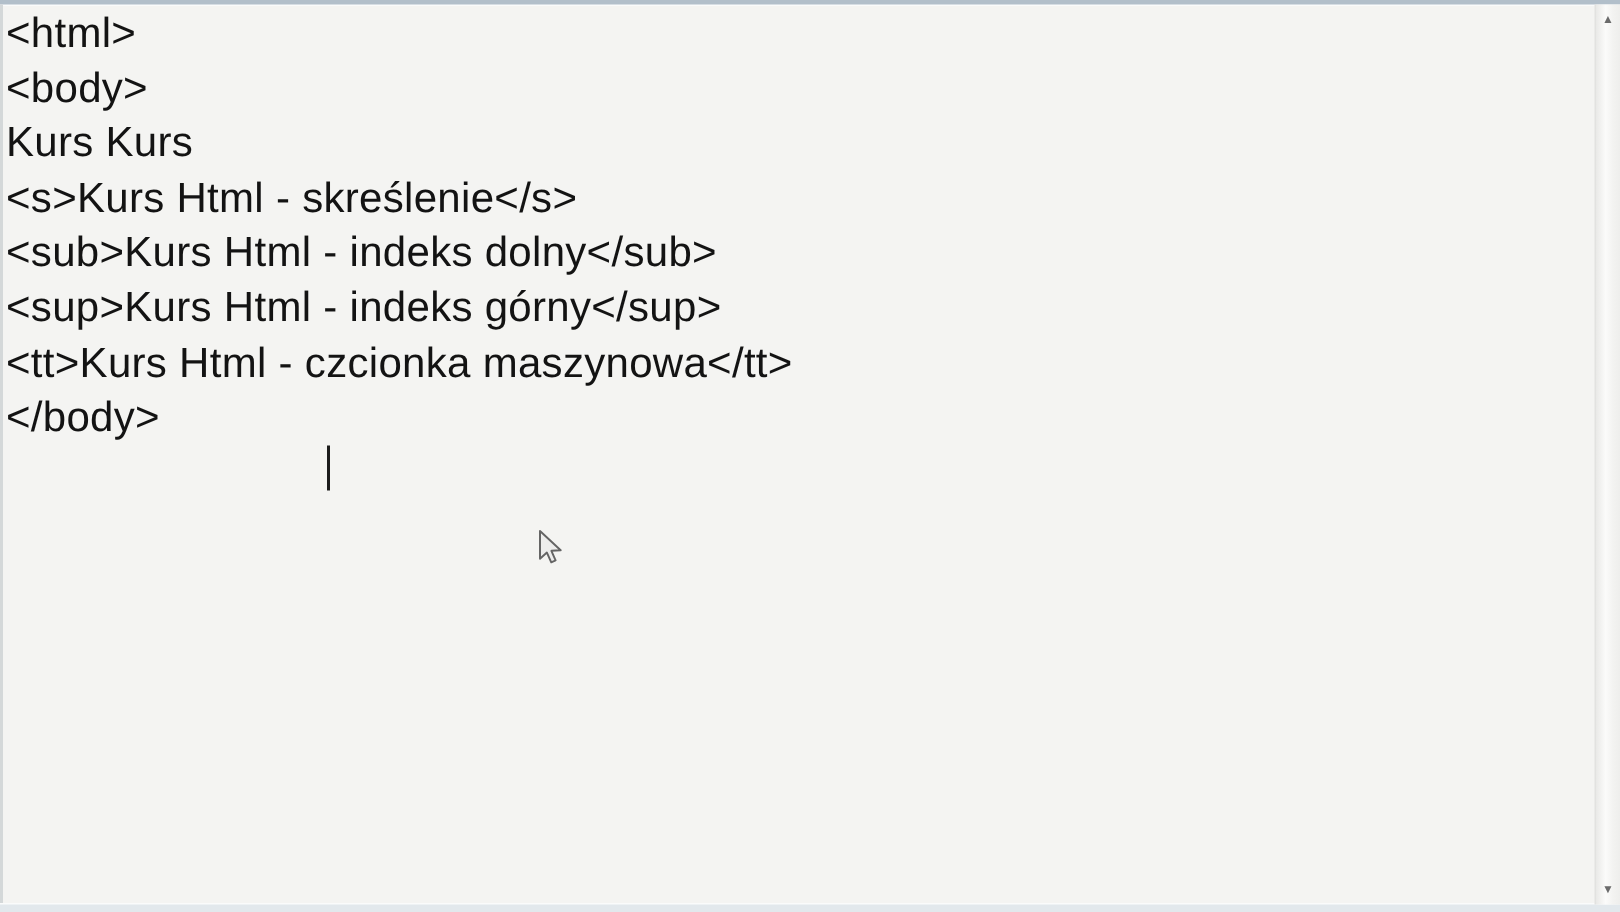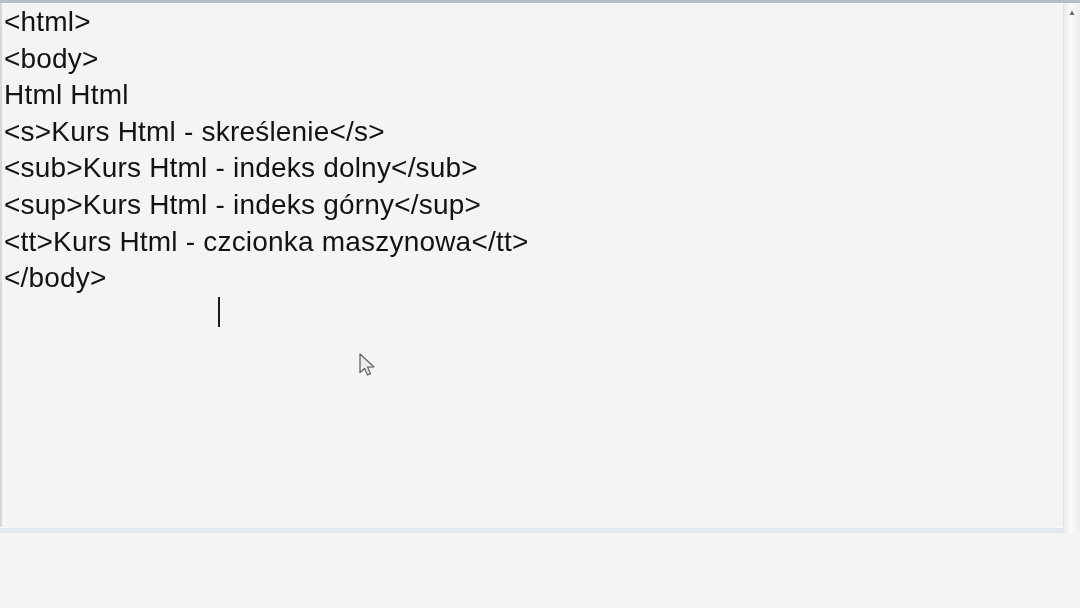--- a/index.html
+++ b/index.html
@@ -3,21 +3,21 @@
 <meta charset="utf-8">
 <style>
   html, body {
     margin: 0;
     padding: 0;
     background: #f4f4f2;
   }
   .screen {
     position: relative;
     width: 1080px;
-    height: 533px;
+    height: 608px;
     background: #f4f4f2;
     overflow: hidden;
     font-family: "Liberation Sans", "DejaVu Sans", sans-serif;
   }
   
   .top-edge {
     position: absolute;
     left: 0; top: 0;
     width: 100%; height: 3px;
     background: #b2bfca;
@@ -101,21 +101,21 @@
 <div class="screen">
 
   <div class="top-edge"></div>
   <div class="left-edge"></div>
   <div class="bottom-edge"></div>
 
   <div class="text-area">
     <div id="lines">
         <div class="code-line">&lt;html&gt;</div>
         <div class="code-line">&lt;body&gt;</div>
-        <div class="code-line">Html Html</div>
+        <div class="code-line">Kurs Kurs</div>
         <div class="code-line">&lt;s&gt;Kurs Html - skreślenie&lt;/s&gt;</div>
         <div class="code-line">&lt;sub&gt;Kurs Html - indeks dolny&lt;/sub&gt;</div>
         <div class="code-line">&lt;sup&gt;Kurs Html - indeks górny&lt;/sup&gt;</div>
         <div class="code-line">&lt;tt&gt;Kurs Html - czcionka maszynowa&lt;/tt&gt;</div>
         <div class="code-line">&lt;/body&gt;</div>
       </div>
   </div>
 
   <div class="caret"></div>
 

